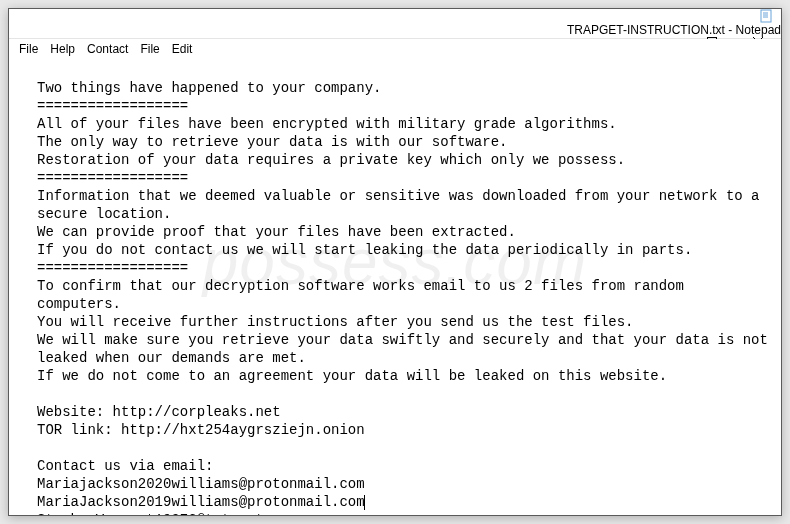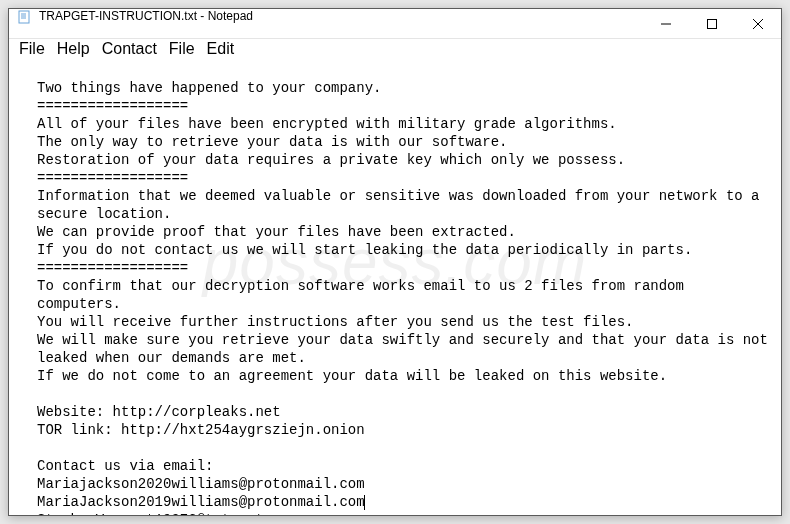--- a/index.html
+++ b/index.html
@@ -19,22 +19,23 @@
   background: #ffffff;
   border: 1px solid #5a5a5a;
   box-shadow: 0 2px 10px rgba(0,0,0,0.25);
   display: flex;
   flex-direction: column;
 }
 .titlebar {
   height: 30px;
   background: #ffffff;
   display: flex;
-  align-items: flex-start;
+  align-items: flex-end;
   border-bottom: 1px solid #e5e5e5;
+  flex-direction: column;
 }
 .titlebar .icon {
   width: 16px;
   height: 16px;
   margin-left: 8px;
   margin-right: 6px;
   display: flex;
   align-items: center;
   justify-content: center;
 }
@@ -55,21 +56,21 @@
   justify-content: center;
   background: transparent;
   border: none;
 }
 .win-btn svg { display: block; }
 .menubar {
   height: 20px;
   display: flex;
   align-items: center;
   padding: 0 4px;
-  font-size: 16px;
+  font-size: 12px;
   color: #000;
   background: #ffffff;
 }
 .menu-item {
   padding: 1px 6px;
   cursor: default;
 }
 .textarea {
   flex: 1;
   padding: 2px 6px 4px 6px;

